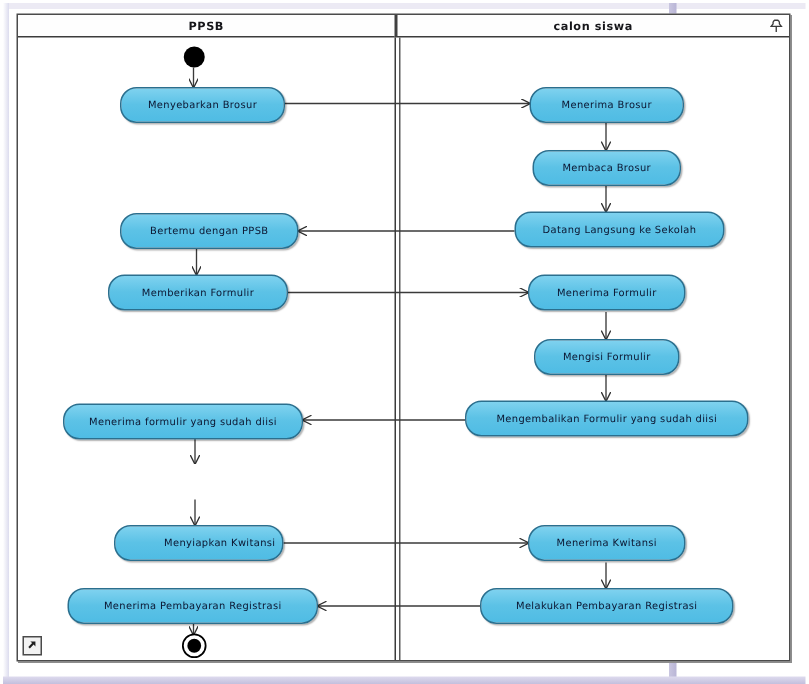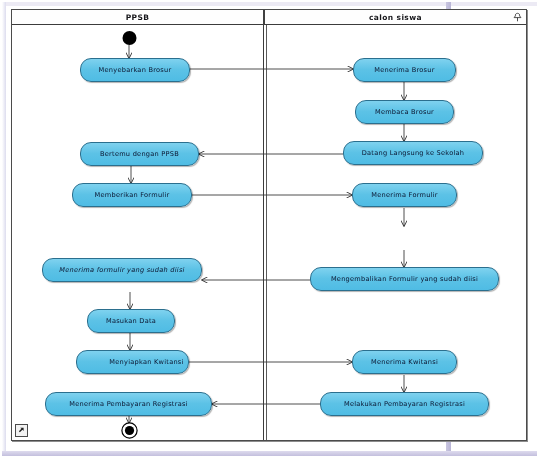--- a/index.html
+++ b/index.html
@@ -221,27 +221,24 @@
     </div>
 
     <div class="node" style="left:68px;  top:132px; width:119px; height:24px;">
       <span class="node-label">Bertemu dengan PPSB</span>
     </div>
 
     <div class="node" style="left:60px;  top:173px; width:120px; height:24px;">
       <span class="node-label">Memberikan Formulir</span>
     </div>
 
-    <div class="node" style="left:30px;  top:248px; width:160px; height:24px;font-style:italic;">
+    <div class="node" style="left:30px;  top:259px; width:160px; height:24px;">
       <span class="node-label">Menerima formulir yang sudah diisi</span>
     </div>
 
-    <div class="node" style="left:75px;  top:299px; width:88px;  height:24px;">
-      <span class="node-label">Masukan Data</span>
-    </div>
 
     <div class="node" style="left:64px;  top:340px; width:113px; height:24px;padding-left:28px;">
       <span class="node-label">Menyiapkan Kwitansi</span>
     </div>
 
     <div class="node" style="left:33px;  top:382px; width:167px; height:24px;">
       <span class="node-label">Menerima Pembayaran Registrasi</span>
     </div>
 
     <div class="node" style="left:341px; top:48px;  width:103px; height:24px;">
@@ -253,20 +250,23 @@
     </div>
 
     <div class="node" style="left:331px; top:131px; width:140px; height:24px;">
       <span class="node-label">Datang Langsung ke Sekolah</span>
     </div>
 
     <div class="node" style="left:340px; top:173px; width:105px; height:24px;">
       <span class="node-label">Menerima Formulir</span>
     </div>
 
+    <div class="node" style="left:344px; top:216px; width:97px;  height:24px;">
+      <span class="node-label">Mengisi Formulir</span>
+    </div>
 
     <div class="node" style="left:298px; top:257px; width:189px; height:24px;">
       <span class="node-label">Mengembalikan Formulir yang sudah diisi</span>
     </div>
 
     <div class="node" style="left:340px; top:340px; width:105px; height:24px;">
       <span class="node-label">Menerima Kwitansi</span>
     </div>
 
     <div class="node" style="left:308px; top:382px; width:169px; height:24px;">

